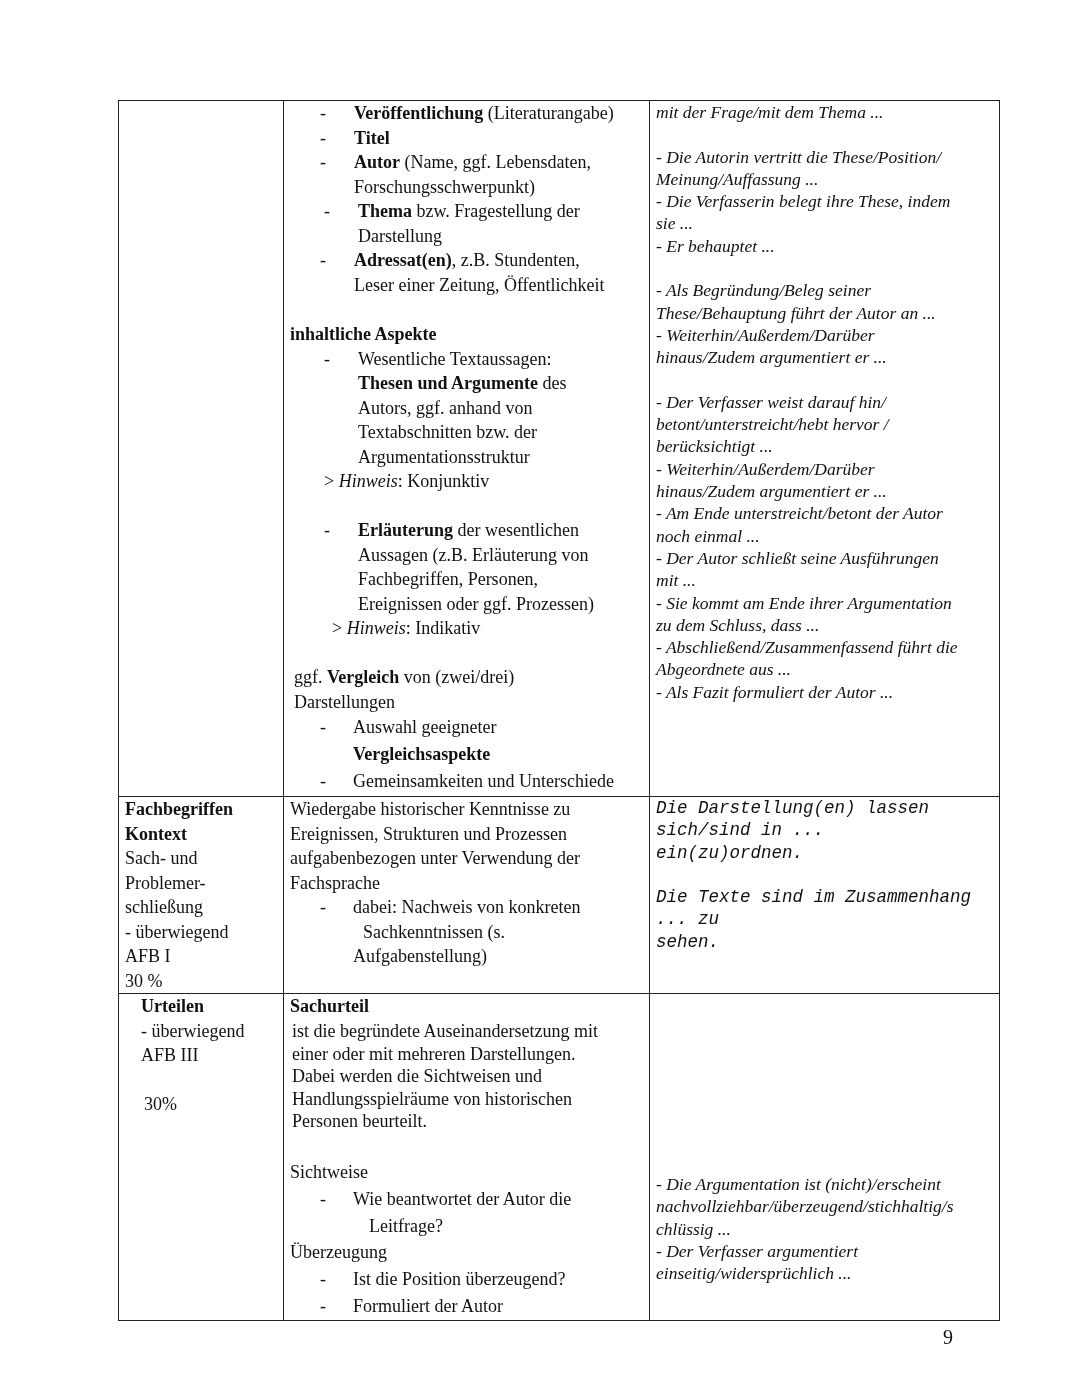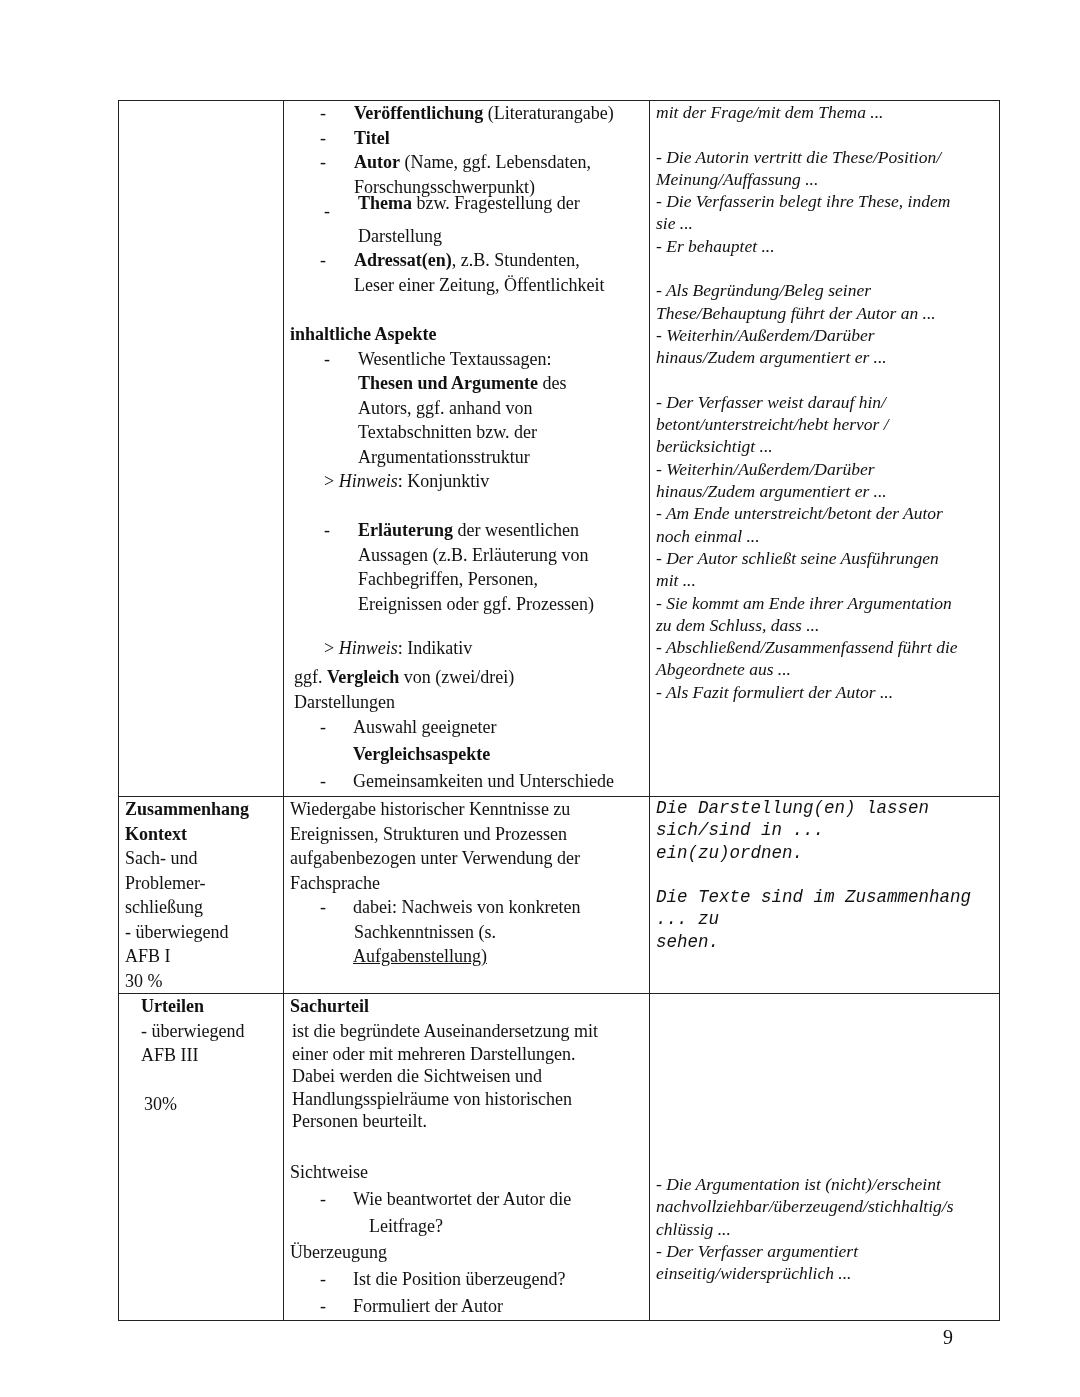--- a/index.html
+++ b/index.html
@@ -39,42 +39,42 @@
         <span class="line" style="left:70px;top:0px;"><span class="b">Veröffentlichung</span><span> (Literaturangabe)</span></span>
 
         <span class="line" style="left:36px;top:24.5px;">-</span>
         <span class="line b" style="left:70px;top:24.5px;">Titel</span>
 
         <span class="line" style="left:36px;top:49px;">-</span>
         <span class="line" style="left:70px;top:49px;"><span class="b">Autor</span><span> (Name, ggf. Lebensdaten,</span></span>
         <span class="line" style="left:70px;top:73.5px;">Forschungsschwerpunkt)</span>
 
         <span class="line" style="left:40px;top:98px;">-</span>
-        <span class="line" style="left:74px;top:90px;"><span class="b">Thema</span><span> bzw. Fragestellung der</span></span>
+        <span class="line" style="left:74px;top:98px;"><span class="b">Thema</span><span> bzw. Fragestellung der</span></span>
         <span class="line" style="left:74px;top:122.5px;">Darstellung</span>
 
         <span class="line" style="left:36px;top:147px;">-</span>
         <span class="line" style="left:70px;top:147px;"><span class="b">Adressat(en)</span><span>, z.B. Stundenten,</span></span>
         <span class="line" style="left:70px;top:171.5px;">Leser einer Zeitung, Öffentlichkeit</span>
 
         <span class="line b" style="left:6px;top:221px;">inhaltliche Aspekte</span>
         <span class="line" style="left:40px;top:245.5px;">-</span>
         <span class="line" style="left:74px;top:245.5px;">Wesentliche Textaussagen:</span>
         <span class="line" style="left:74px;top:270px;"><span class="b">Thesen und Argumente</span><span> des</span></span>
         <span class="line" style="left:74px;top:294.5px;">Autors, ggf. anhand von</span>
         <span class="line" style="left:74px;top:319px;">Textabschnitten bzw. der</span>
         <span class="line" style="left:74px;top:343.5px;">Argumentationsstruktur</span>
         <span class="line" style="left:40px;top:368px;"><span>&gt; </span><span class="i">Hinweis</span><span>: Konjunktiv</span></span>
 
         <span class="line" style="left:40px;top:417px;">-</span>
         <span class="line" style="left:74px;top:417px;"><span class="b">Erläuterung</span><span> der wesentlichen</span></span>
         <span class="line" style="left:74px;top:441.5px;">Aussagen (z.B. Erläuterung von</span>
         <span class="line" style="left:74px;top:466px;">Fachbegriffen, Personen,</span>
         <span class="line" style="left:74px;top:490.5px;">Ereignissen oder ggf. Prozessen)</span>
-        <span class="line" style="left:40px;top:515px;margin-top:20px;"><span>&gt; </span><span class="i">Hinweis</span><span>: Indikativ</span></span>
+        <span class="line" style="left:48px;top:515px;"><span>&gt; </span><span class="i">Hinweis</span><span>: Indikativ</span></span>
 
         <span class="line" style="left:10px;top:564px;"><span>ggf. </span><span class="b">Vergleich</span><span> von (zwei/drei)</span></span>
         <span class="line" style="left:10px;top:589px;">Darstellungen</span>
         <span class="line" style="left:36px;top:614px;">-</span>
         <span class="line" style="left:69px;top:614px;">Auswahl geeigneter</span>
         <span class="line b" style="left:69px;top:641px;">Vergleichsaspekte</span>
         <span class="line" style="left:36px;top:668px;">-</span>
         <span class="line" style="left:69px;top:668px;">Gemeinsamkeiten und Unterschiede</span>
       </div>
     </td>
@@ -107,40 +107,40 @@
         <div>- Abschließend/Zusammenfassend führt die</div>
         <div>Abgeordnete aus ...</div>
         <div>- Als Fazit formuliert der Autor ...</div>
       </div>
     </td>
   </tr>
 
   <tr style="height:197px;">
     <td>
       <div class="cell" style="padding:0 6px;">
-        <div class="b">Zusammenhang</div>
+        <div class="b">Fachbegriffen</div>
         <div class="b">Kontext</div>
         <div>Sach- und</div>
         <div>Problemer-</div>
         <div>schließung</div>
         <div>- überwiegend</div>
         <div>AFB I</div>
         <div>30 %</div>
       </div>
     </td>
     <td>
       <div class="cell" style="height:195px;">
         <span class="line" style="left:6px;top:0px;">Wiedergabe historischer Kenntnisse zu</span>
         <span class="line" style="left:6px;top:24.5px;">Ereignissen, Strukturen und Prozessen</span>
         <span class="line" style="left:6px;top:49px;">aufgabenbezogen unter Verwendung der</span>
         <span class="line" style="left:6px;top:73.5px;">Fachsprache</span>
         <span class="line" style="left:36px;top:98px;">-</span>
         <span class="line" style="left:69px;top:98px;">dabei: Nachweis von konkreten</span>
-        <span class="line" style="left:70px;top:122.5px;text-align:center;">Sachkenntnissen (s.</span>
-        <span class="line" style="left:69px;top:147px;text-decoration:underline;">Aufgabenstellung)</span>
+        <span class="line" style="left:79px;top:122.5px;text-align:center;">Sachkenntnissen (s.</span>
+        <span class="line" style="left:69px;top:147px;">Aufgabenstellung)</span>
       </div>
     </td>
     <td>
       <div class="cell it" style="padding:0 6px;font-family:Liberation Mono, monospace;">
         <div>Die Darstellung(en) lassen sich/sind in  ...</div>
         <div>ein(zu)ordnen.</div>
         <div style="height:22.3px"></div>
         <div>Die Texte sind im Zusammenhang ... zu</div>
         <div>sehen.</div>
       </div>

